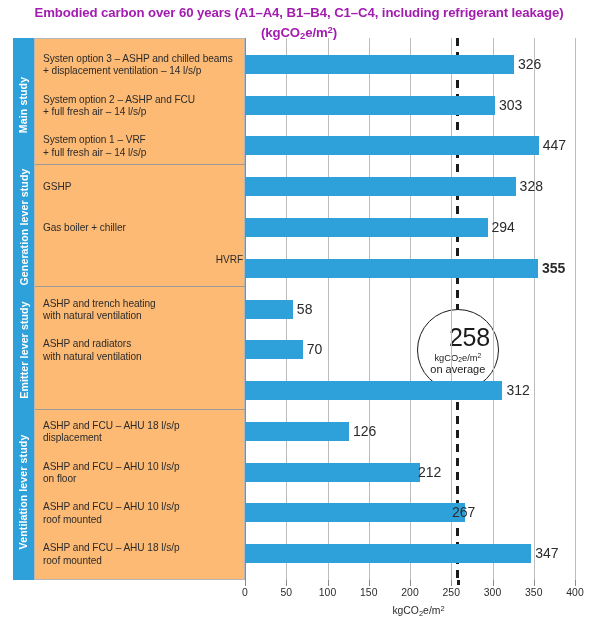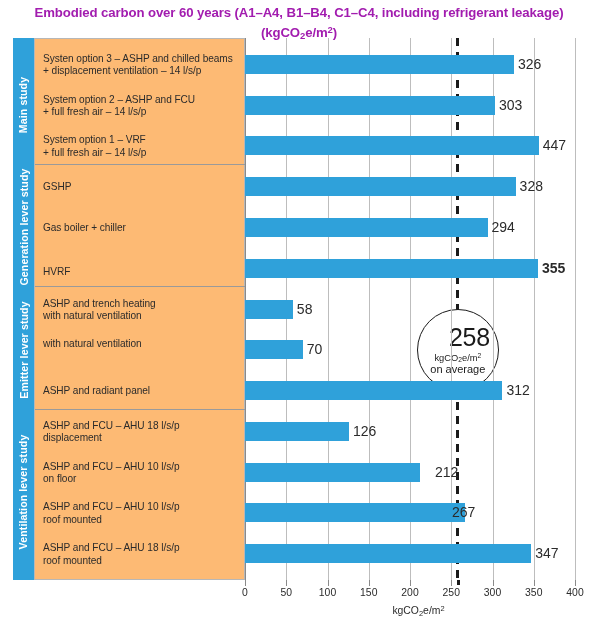--- a/index.html
+++ b/index.html
@@ -216,32 +216,30 @@
       <div class="row-label" style="top: 95.4231px;">
         <div>System option 1 – VRF</div>
         <div>+ full fresh air – 14 l/s/p</div>
       </div>
       <div class="row-label" style="top: 142.192px;">
         <div>GSHP</div>
       </div>
       <div class="row-label" style="top: 182.962px;">
         <div>Gas boiler + chiller</div>
       </div>
-      <div class="row-label" style="top: 227px;">
+      <div class="row-label" style="top: 215px; text-align: right;">
         <div>HVRF</div>
       </div>
       <div class="row-label" style="top: 258.5px;">
         <div>ASHP and trench heating</div>
         <div>with natural ventilation</div>
       </div>
       <div class="row-label" style="top: 299.269px;">
+        <div>ASHP and radiators</div>
         <div>with natural ventilation</div>
-      </div>
-      <div class="row-label" style="top: 346.038px;">
-        <div>ASHP and radiant panel</div>
       </div>
       <div class="row-label" style="top: 380.808px;">
         <div>ASHP and FCU – AHU 18 l/s/p</div>
         <div>displacement</div>
       </div>
       <div class="row-label" style="top: 421.577px;">
         <div>ASHP and FCU – AHU 10 l/s/p</div>
         <div>on floor</div>
       </div>
       <div class="row-label" style="top: 462.346px;">
@@ -287,21 +285,21 @@
       <div class="bar-value" style="left: 296.875px; top: 220.731px; font-weight: bold;">355</div>
       <div class="bar" style="left: 0px; top: 261.5px; width: 47.85px; background: rgb(47, 161, 218);"></div>
       <div class="bar-value" style="left: 51.85px; top: 261.5px;">58</div>
       <div class="bar" style="left: 0px; top: 302.269px; width: 57.75px; background: rgb(47, 161, 218);"></div>
       <div class="bar-value" style="left: 61.75px; top: 302.269px;">70</div>
       <div class="bar" style="left: 0px; top: 343.038px; width: 257.4px; background: rgb(47, 161, 218);"></div>
       <div class="bar-value" style="left: 261.4px; top: 343.038px;">312</div>
       <div class="bar" style="left: 0px; top: 383.808px; width: 103.95px; background: rgb(47, 161, 218);"></div>
       <div class="bar-value" style="left: 107.95px; top: 383.808px;">126</div>
       <div class="bar" style="left: 0px; top: 424.577px; width: 174.9px; background: rgb(47, 161, 218);"></div>
-      <div class="bar-value" style="left: 190px; top: 424.577px; text-align: right;">212</div>
+      <div class="bar-value" style="left: 173px; top: 424.577px; text-align: right;">212</div>
       <div class="bar" style="left: 0px; top: 465.346px; width: 220.275px; background: rgb(47, 161, 218);"></div>
       <div class="bar-value" style="left: 207px; top: 465.346px;">267</div>
       <div class="bar" style="left: 0px; top: 506.115px; width: 286.275px; background: rgb(47, 161, 218);"></div>
       <div class="bar-value" style="left: 290.275px; top: 506.115px;">347</div>
     </div>
 </div>
 
 <div id="axis">
   <div id="axis-title"><span>kgCO</span><sub>2</sub><span>e/m</span><sup>2</sup></div>
 <div class="tick" style="left: 0px;"></div>

